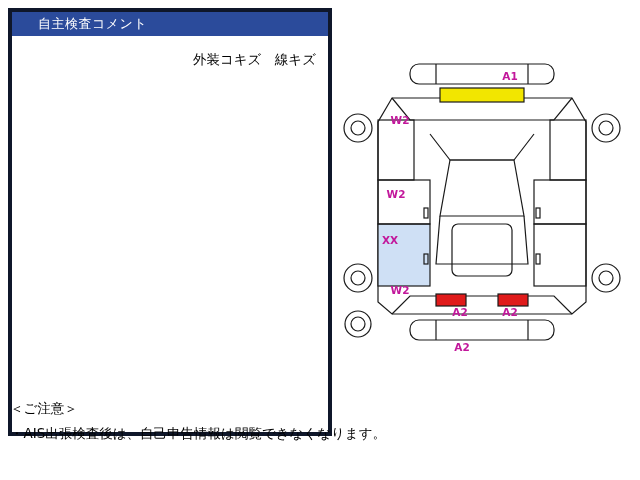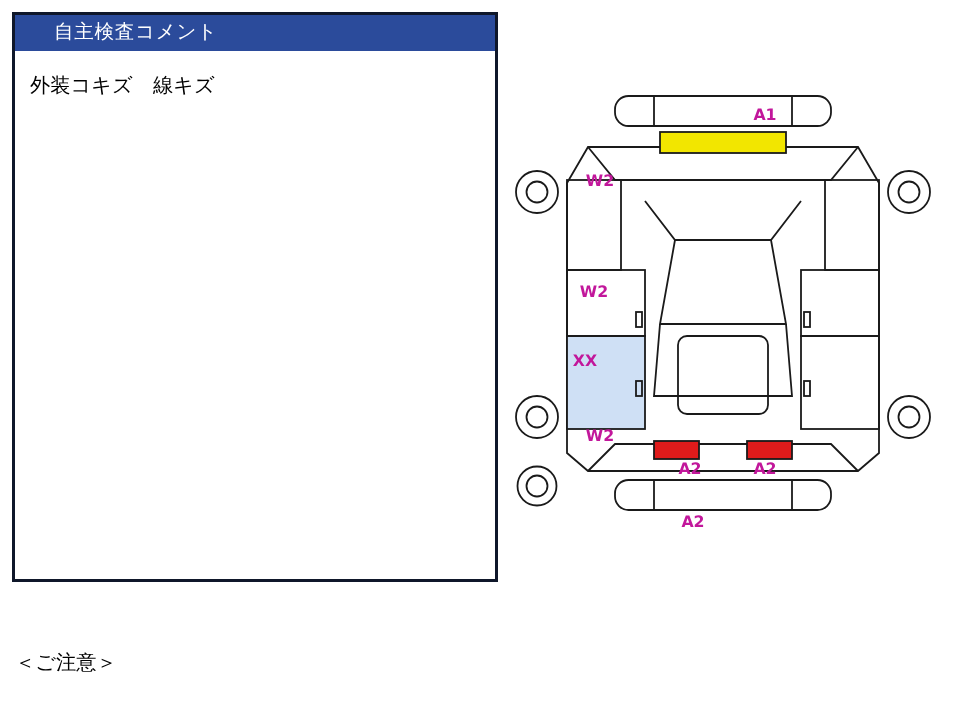--- a/index.html
+++ b/index.html
@@ -21,22 +21,22 @@
     width: 640px;
     height: 480px;
   }
 
   
   .comment-panel {
     position: absolute;
     left: 8px;
     top: 8px;
     width: 324px;
-    height: 380px;
-    border: 2px solid #0f172a;
+    height: 428px;
+    border: 4px solid #0f172a;
     box-sizing: border-box;
     background: #ffffff;
   }
   .comment-header {
     height: 24px;
     background: #2b4b9b;
     color: #ffffff;
     font-size: 13px;
     line-height: 24px;
     padding-left: 26px;
@@ -44,35 +44,35 @@
     letter-spacing: 0.5px;
   }
   .comment-body {
     padding: 10px 12px 0 10px;
   }
   .comment-line {
     font-size: 13.5px;
     line-height: 26px;
     white-space: pre;
     color: #000000;
+    text-align: right;
   }
 
   
   .notice {
     position: absolute;
     left: 10px;
     top: 396px;
     width: 620px;
   }
   .notice-line {
     font-size: 13.5px;
     line-height: 25px;
     white-space: pre;
     color: #000000;
-    margin-top: 34px;
   }
 
   
   .diagram {
     position: absolute;
     left: 332px;
     top: 2px;
     width: 300px;
     height: 370px;
   }
@@ -93,20 +93,21 @@
 
   <div class="comment-panel">
     <div class="comment-header">自主検査コメント</div>
     <div class="comment-body">
       <div class="comment-line">外装コキズ　線キズ</div>
     </div>
   </div>
 
   <div class="notice">
     <div class="notice-line">＜ご注意＞</div>
+    <div class="notice-line">・AIS出張検査後は、自己申告情報は閲覧できなくなります。</div>
   </div>
 
   <div class="diagram">
     <svg width="300" height="370" viewBox="0 0 300 370" xmlns="http://www.w3.org/2000/svg">
       <g fill="none" stroke="#1a1a1a" stroke-width="1.2">
 
         <rect x="78" y="62" width="144" height="20" rx="9" ry="9"></rect>
         <line x1="104" y1="62" x2="104" y2="82"></line>
         <line x1="196" y1="62" x2="196" y2="82"></line>
 

